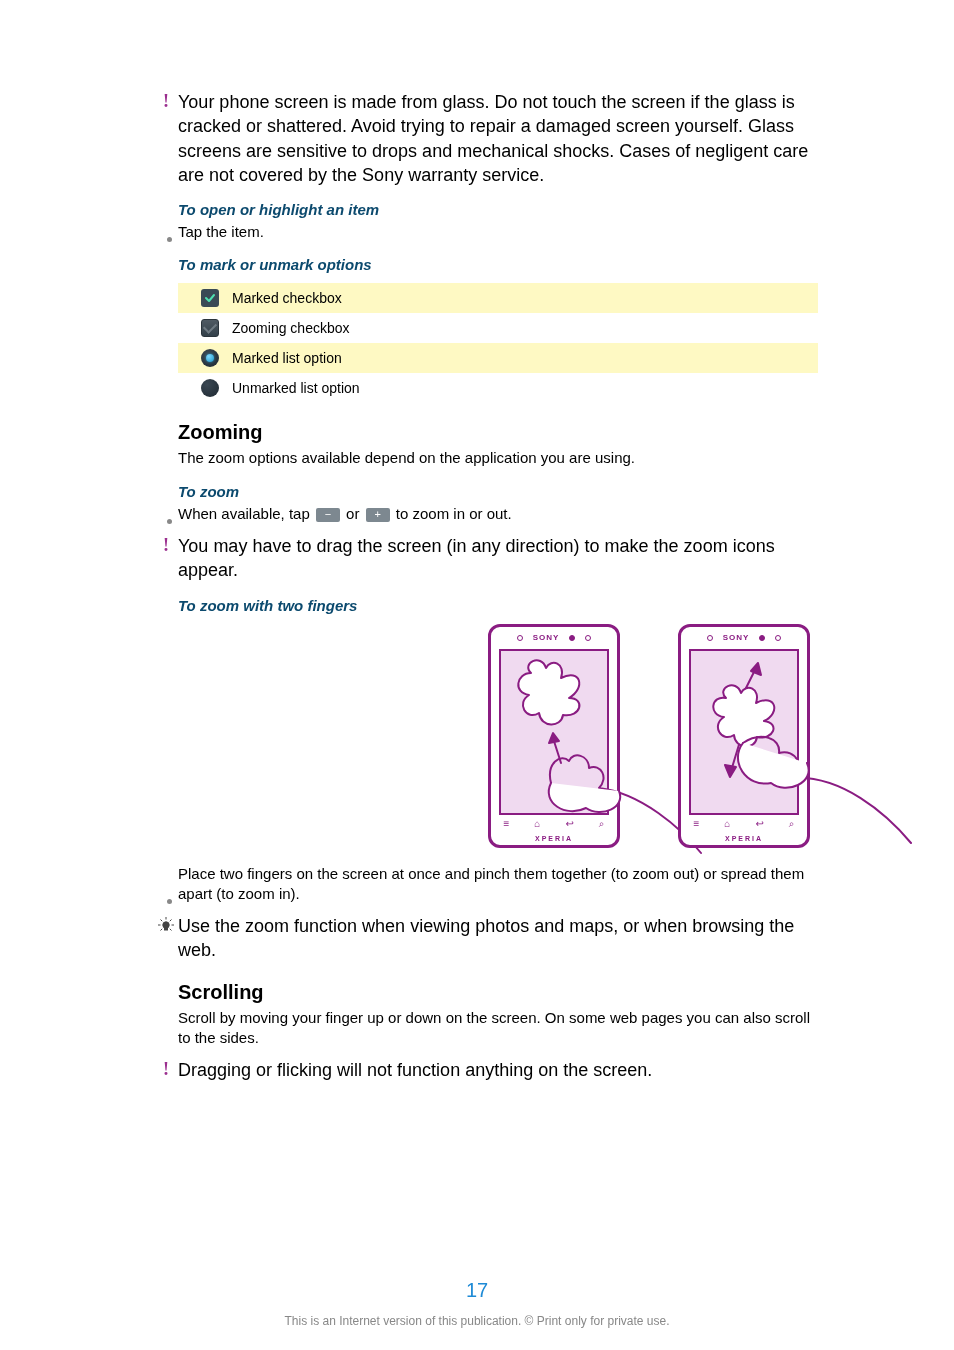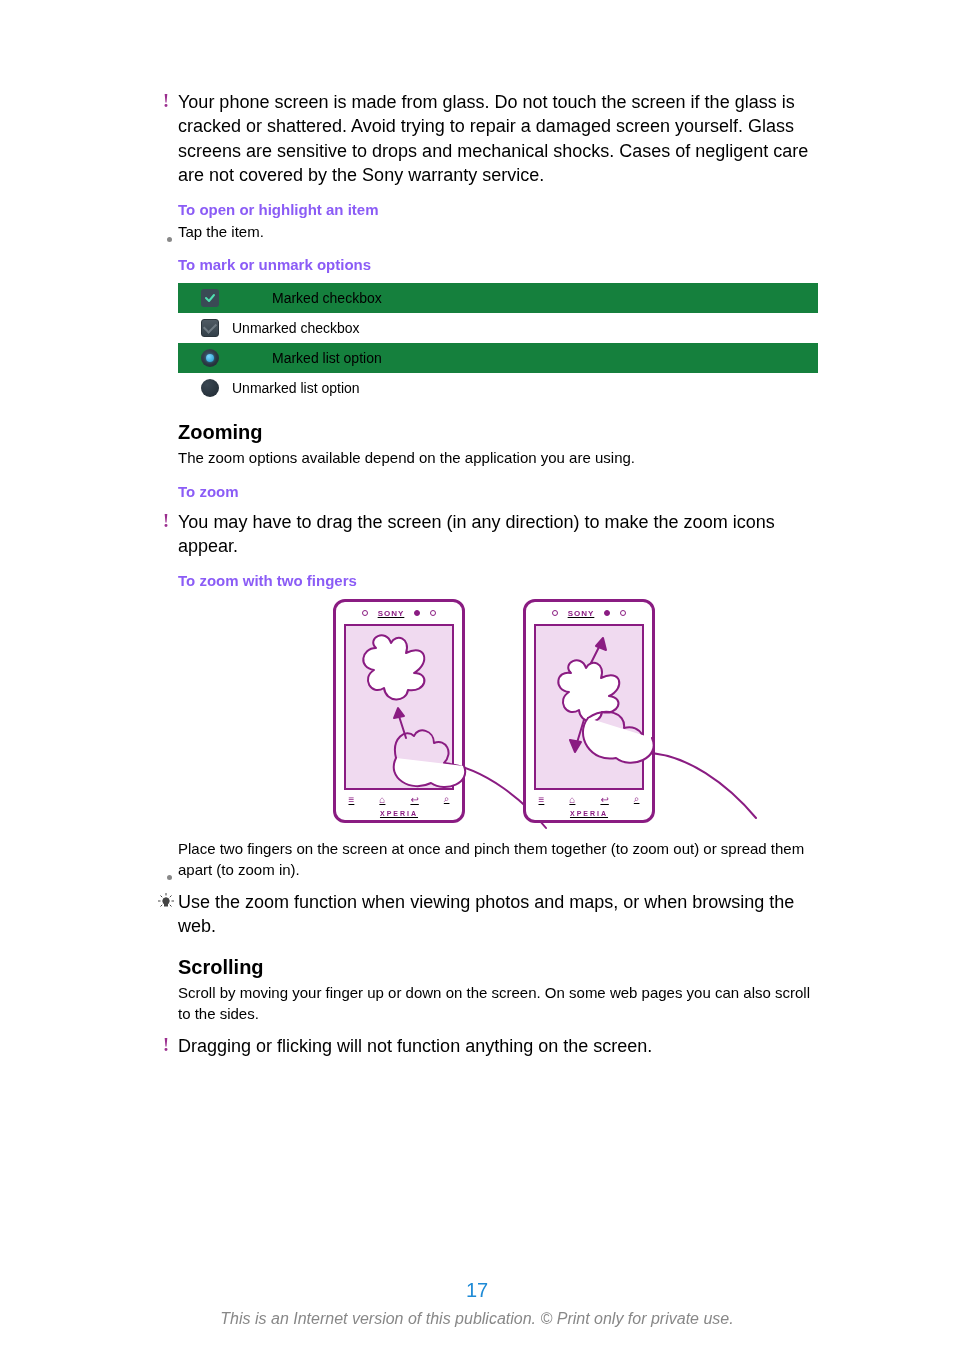--- a/index.html
+++ b/index.html
@@ -43,24 +43,25 @@
   }
   .excl {
     font-family: Georgia, "Times New Roman", serif;
     font-weight: bold;
     font-size: 18px;
     color: #9b2f8f;
     line-height: 1;
   }
   .bulb svg { display: block; }
   .sub-heading {
-    color: #8b5cf6;
+    color: #0c4a6e;
     font-weight: bold;
     font-size: 15px;
     margin: 14px 0 4px 0;
+    font-style: italic;
   }
   .bullet-row {
     display: flex;
     align-items: flex-end;
     margin: 2px 0 6px -18px;
   }
   .bullet-dot {
     flex: 0 0 18px;
     display: flex;
     justify-content: center;
@@ -77,21 +78,21 @@
     line-height: 1.35;
   }
   .option-table {
     margin: 10px 0 18px 0;
   }
   .option-row {
     display: flex;
     align-items: center;
     padding: 6px 10px;
   }
-  .option-row.shaded { background: #15803d; gap: 40px; }
+  .option-row.shaded { background: #fef9c3; }
   .option-icon {
     flex: 0 0 44px;
     display: flex;
     align-items: center;
     justify-content: center;
   }
   .option-label {
     font-size: 14px;
   }
   .cb {
@@ -141,23 +142,22 @@
     border-radius:2px;
     vertical-align:middle;
     color:#fff;
     font-size:11px;
     line-height:1;
     margin:0 2px;
   }
   .figure-row {
     display:flex;
     gap: 50px;
-    justify-content:center;
+    justify-content:flex-end;
     margin: 10px 0 16px 0;
-    text-decoration: underline;
   }
   .phone {
     position:relative;
     width:140px;
   }
   .phone-body{
     width:132px;height:224px;
     border:3px solid #8a1c82;
     border-radius:12px;
     background:#fff;
@@ -202,22 +202,21 @@
     bottom:48px;left:0;right:0;
     text-align:center;
     color:#1f8bd6;
     font-size:20px;
   }
   .disclaimer{
     position:absolute;
     bottom:22px;left:0;right:0;
     text-align:center;
     color:#888;
-    font-size:16px;
-    font-style:italic;
+    font-size:12px;
   }
 </style>
 </head>
 <body>
 
 <div class="page">
   <div class="content">
 
 
     <div class="note-row">
@@ -245,40 +244,52 @@
                 <path d="M2 6 L5 9 L10 3" stroke="#4fe0b0" stroke-width="2" fill="none" stroke-linecap="round" stroke-linejoin="round"></path>
               </svg>
           </div>
         </div>
         <div class="option-label">Marked checkbox</div>
       </div>
       <div class="option-row">
         <div class="option-icon">
           <div class="cb unmarked"></div>
         </div>
-        <div class="option-label">Unmarked checkbox</div>
+        <div class="option-label">Zooming checkbox</div>
       </div>
       <div class="option-row shaded">
         <div class="option-icon">
           <div class="radio marked"></div>
         </div>
         <div class="option-label">Marked list option</div>
       </div>
       <div class="option-row">
         <div class="option-icon">
           <div class="radio"></div>
         </div>
         <div class="option-label">Unmarked list option</div>
       </div>
     </div>
 
     <h3 class="section">Zooming</h3>
     <p>The zoom options available depend on the application you are using.</p>
 
     <div class="sub-heading">To zoom</div>
+    <div class="bullet-row">
+      <div class="bullet-dot">
+          <span></span>
+        </div>
+      <div class="bullet-text">
+        <span>When available, tap </span>
+        <span class="zoom-btn">−</span>
+        <span> or </span>
+        <span class="zoom-btn">+</span>
+        <span> to zoom in or out.</span>
+      </div>
+    </div>
 
     <div class="note-row">
       <div class="note-icon">
           <span class="excl">!</span>
         </div>
       <div class="note-text">You may have to drag the screen (in any direction) to make the zoom icons appear.</div>
     </div>
 
     <div class="sub-heading">To zoom with two fingers</div>
 

